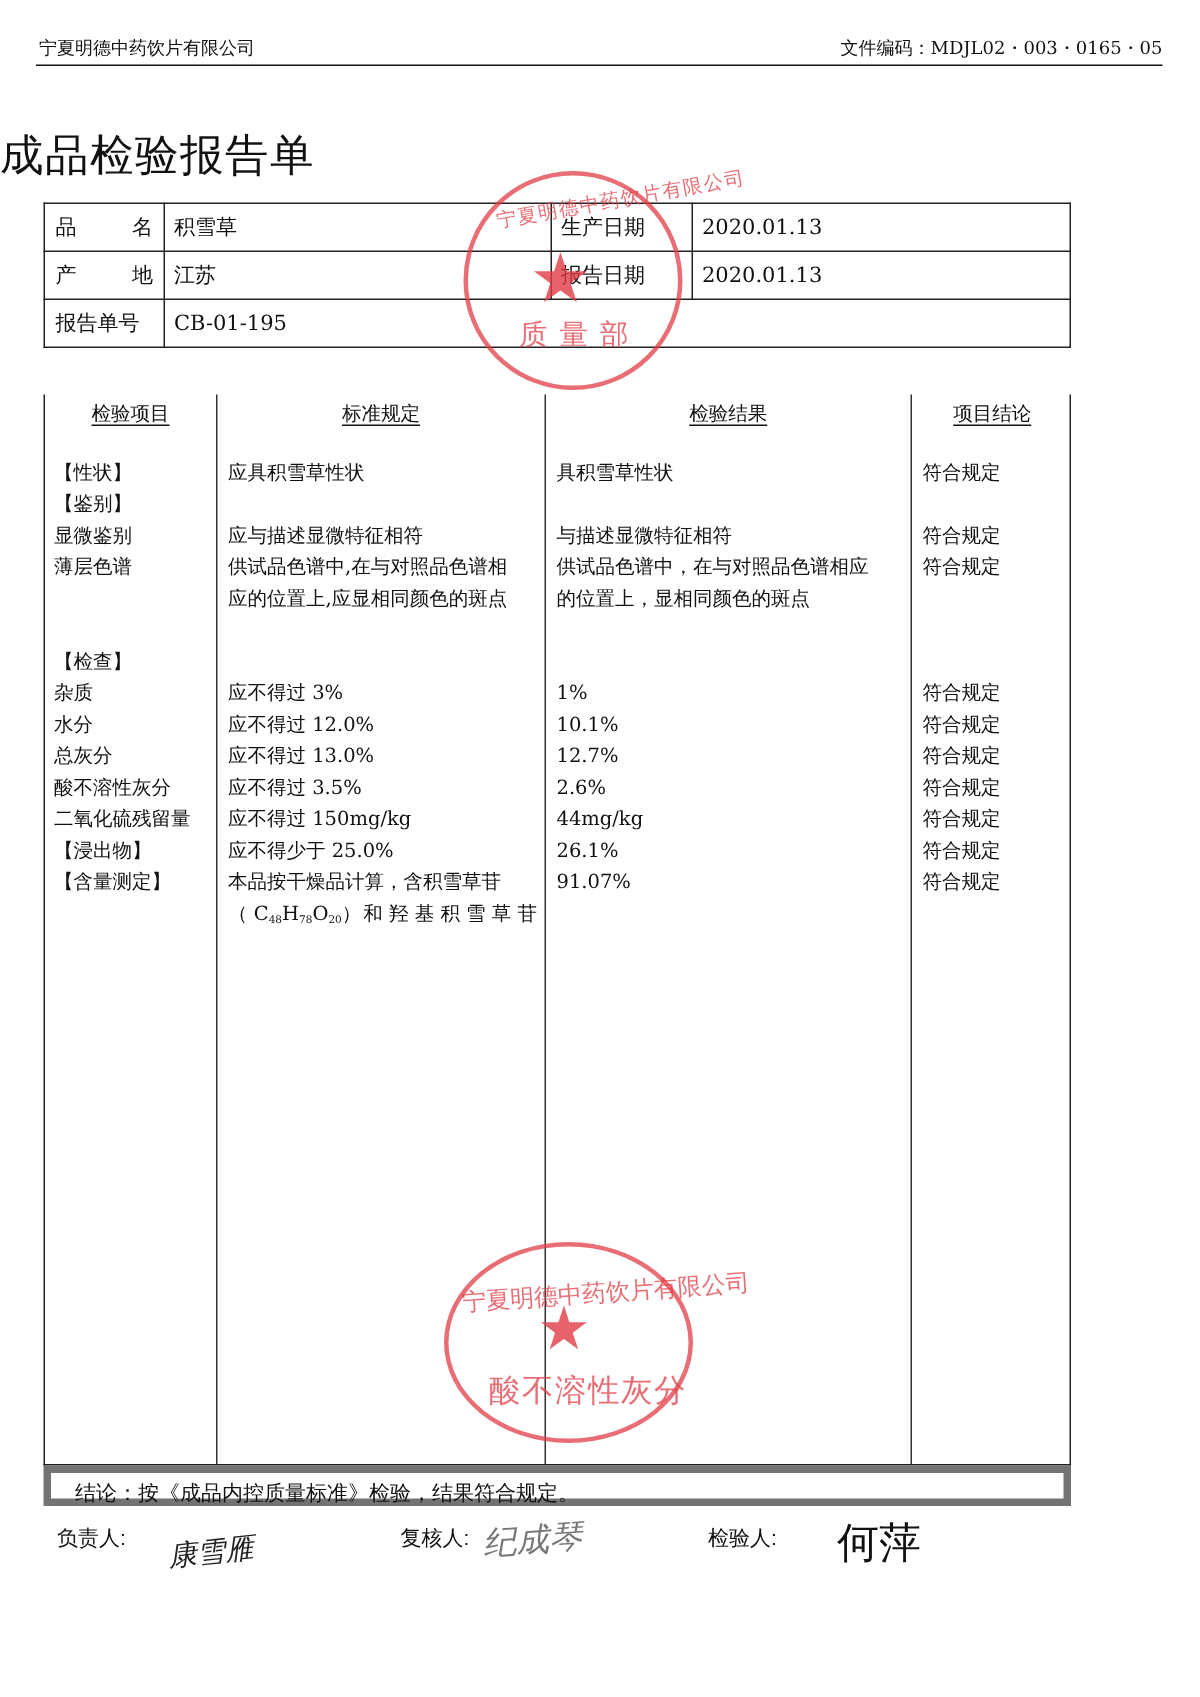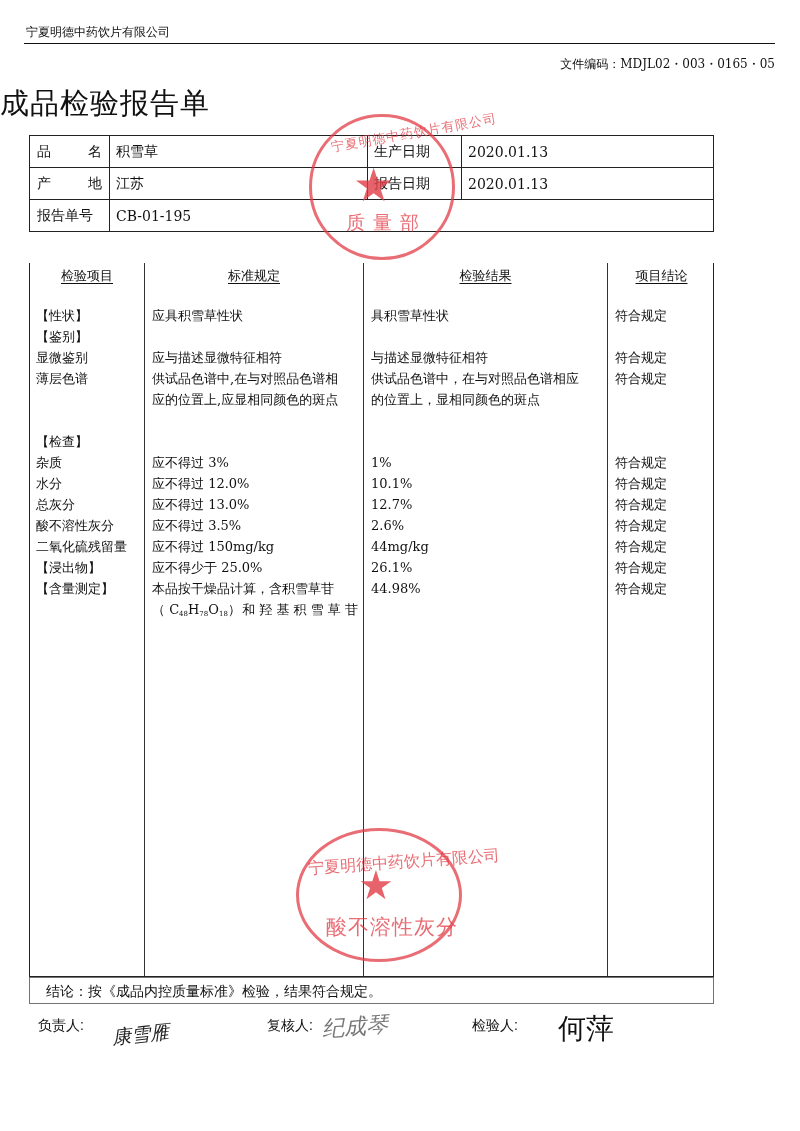--- a/index.html
+++ b/index.html
@@ -1,21 +1,21 @@
 <!DOCTYPE html>
 <html><head>
 <meta charset="utf-8">
 <style>
   * { box-sizing: border-box; margin: 0; padding: 0; }
   html, body { width: 800px; height: 1131px; background: #ffffff; }
   body { position: relative; font-family: "DejaVu Serif", "Liberation Serif", serif; color: #111; overflow: hidden; }
 
   .doc-header { position: absolute; left: 24px; top: 22px; width: 751px; height: 22px; border-bottom: 1.5px solid #111; font-size: 12px; }
   .doc-header .company { position: absolute; left: 2px; top: 2px; }
-  .doc-header .fileno { position: absolute; right: 0; top: 2px; margin-top: 32px; }
+  .doc-header .fileno { position: absolute; right: 0; top: 2px; }
 
   .title { position: absolute; left: 0; top: 84px; width: 760px; text-align: left; font-size: 29px; font-family: "DejaVu Sans", "Liberation Sans", sans-serif; letter-spacing: 1px; }
 
   .info-table { position: absolute; left: 29px; top: 135px; width: 685px; border-collapse: collapse; font-size: 14px; }
   .info-table td { border: 1px solid #222; height: 32px; padding: 0 6px; vertical-align: middle; white-space: nowrap; }
   .info-table td.lbl { width: 80px; padding: 0 7px; }
   .lbl-spread { display: flex; justify-content: space-between; }
   .info-table td.val1 { width: 258px; }
   .info-table td.lbl2 { width: 94px; }
 
@@ -27,21 +27,21 @@
   .c4 { left: 577px; width: 108px; border-left: 1px solid #333; padding-left: 20px; }
   .hdr { position: absolute; top: 4px; left: 0; right: 0; text-align: center; text-decoration: underline; text-underline-offset: 3px; }
   .cell { position: absolute; left: 6px; right: 4px; line-height: 21px; white-space: nowrap; }
   .c1 .cell { left: 6px; }
   .c2 .cell { left: 7px; }
   .c3 .cell { left: 7px; }
   .c4 .cell { left: 7px; }
   sub { font-size: 7px; vertical-align: -2px; }
   .justify { display: flex; justify-content: space-between; width: 206px; }
 
-  .conclusion { position: absolute; left: 29px; top: 977px; width: 685px; height: 27px; border: 1px solid #737373; font-size: 14px; padding: 5px 0 0 16px; font-family: "DejaVu Sans", "Liberation Sans", sans-serif; }
+  .conclusion { position: absolute; left: 29px; top: 977px; width: 685px; height: 27px; border: 5px solid #737373; font-size: 14px; padding: 5px 0 0 16px; font-family: "DejaVu Sans", "Liberation Sans", sans-serif; }
 
   .sign { position: absolute; top: 1017px; font-size: 14px; font-family: Liberation Sans, sans-serif; text-align: center; }
   .sig { position: absolute; font-family: "DejaVu Serif", serif; color: #222; }
 
   .stamp-round { position: absolute; left: 309px; top: 114px; width: 146px; height: 146px; border: 3px solid rgba(225,60,70,0.75); border-radius: 50%; pointer-events: none; }
   .stamp-oval { position: absolute; left: 296px; top: 828px; width: 166px; height: 134px; border: 3px solid rgba(225,60,70,0.75); border-radius: 50%; pointer-events: none; }
   .stamp-text { position: absolute; color: rgba(225,60,70,0.75); font-family: "DejaVu Sans", sans-serif; pointer-events: none; }
   .star { position: absolute; color: rgba(225,60,70,0.8); pointer-events: none; }
 </style>
 </head>
@@ -110,39 +110,39 @@
     <div class="cell" style="top:126px">应的位置上,应显相同颜色的斑点</div>
     <div class="cell" style="top:189px">应不得过 3%</div>
     <div class="cell" style="top:210px">应不得过 12.0%</div>
     <div class="cell" style="top:231px">应不得过 13.0%</div>
     <div class="cell" style="top:252px">应不得过 3.5%</div>
     <div class="cell" style="top:273px">应不得过 150mg/kg</div>
     <div class="cell" style="top:294px">应不得少于 25.0%</div>
     <div class="cell" style="top:315px">本品按干燥品计算，含积雪草苷</div>
     <div class="cell" style="top:336px">
       <span class="justify">
-        <span><span>（ C</span><sub>48</sub>H<sub>78</sub>O<sub>18</sub>）</span>
+        <span><span>（ C</span><sub>48</sub>H<sub>78</sub>O<sub>20</sub>）</span>
         <span>和 羟 基 积 雪 草 苷</span>
       </span>
     </div>
   </div>
 
   <div class="col c3">
     <div class="hdr">检验结果</div>
     <div class="cell" style="top:42px">具积雪草性状</div>
     <div class="cell" style="top:84px">与描述显微特征相符</div>
     <div class="cell" style="top:105px">供试品色谱中，在与对照品色谱相应</div>
     <div class="cell" style="top:126px">的位置上，显相同颜色的斑点</div>
     <div class="cell" style="top:189px">1%</div>
     <div class="cell" style="top:210px">10.1%</div>
     <div class="cell" style="top:231px">12.7%</div>
     <div class="cell" style="top:252px">2.6%</div>
     <div class="cell" style="top:273px">44mg/kg</div>
     <div class="cell" style="top:294px">26.1%</div>
-    <div class="cell" style="top:315px">44.98%</div>
+    <div class="cell" style="top:315px">91.07%</div>
   </div>
 
   <div class="col c4">
     <div class="hdr">项目结论</div>
     <div class="cell" style="top:42px">符合规定</div>
     <div class="cell" style="top:84px">符合规定</div>
     <div class="cell" style="top:105px">符合规定</div>
     <div class="cell" style="top:189px">符合规定</div>
     <div class="cell" style="top:210px">符合规定</div>
     <div class="cell" style="top:231px">符合规定</div>

